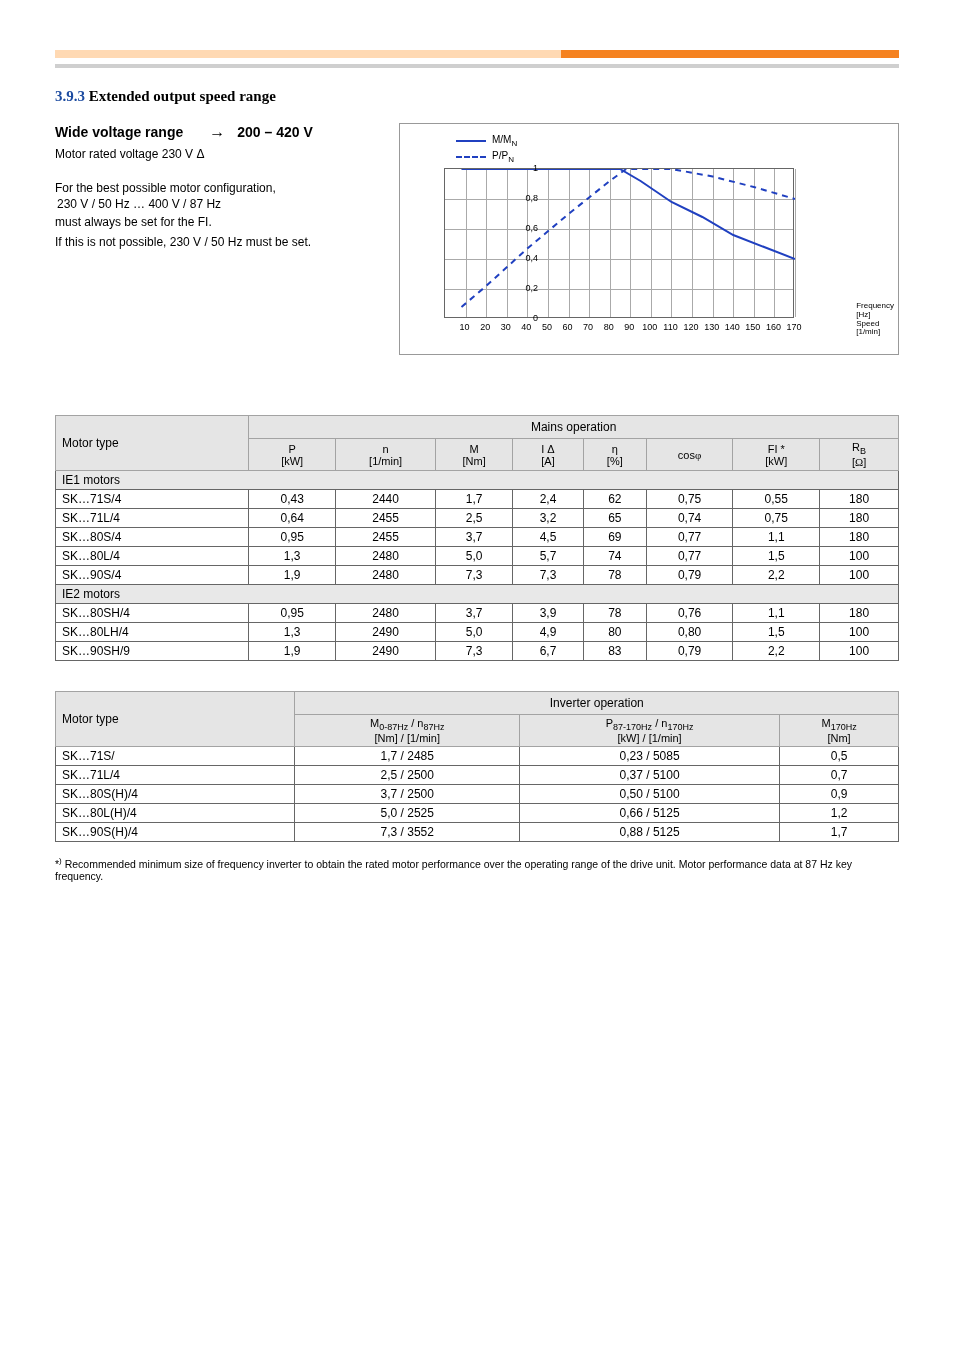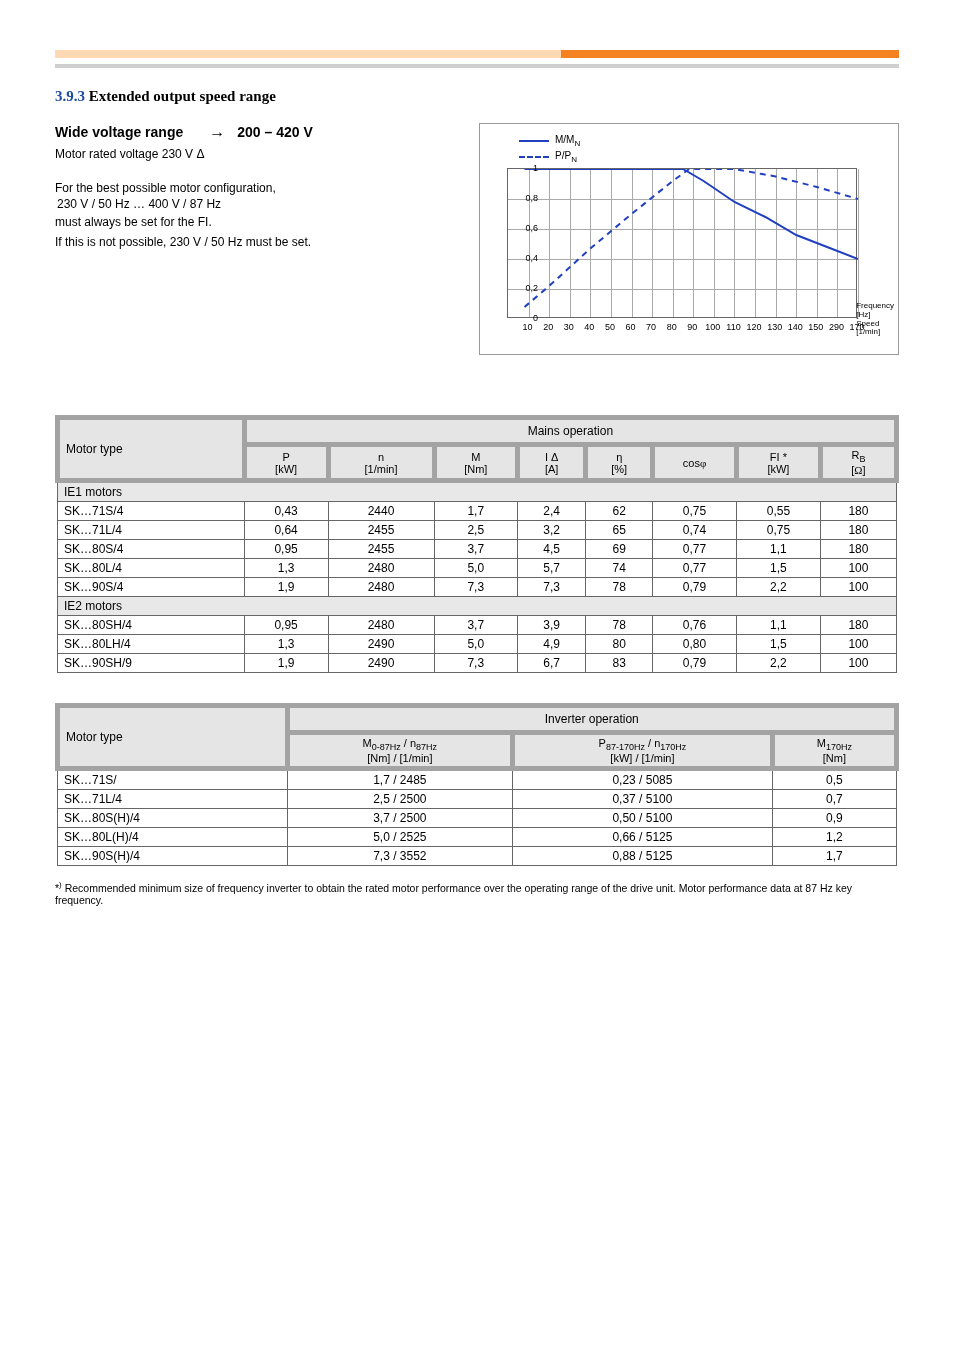--- a/index.html
+++ b/index.html
@@ -46,23 +46,23 @@
   .voltage-desc {
     font-size: 12px;
     margin-bottom: 20px;
   }
   .upper { display: flex; gap: 20px; }
   .left-col { flex: 1; }
   .config-label { margin-bottom: 2px; }
   .config-val { margin-bottom: 4px; margin-left: 2px; }
   .supply-line { margin-top: 6px; }
   .chart-panel {
-    width: 420px;
+    width: 500px;
     border: 1px solid #999;
-    padding: 10px 6px 8px 7px;
+    padding: 10px 6px 8px 24px;
     font-size: 10px;
     position: relative;
     margin-left: 8px;
   }
   .legend-row { display: flex; align-items: center; gap: 6px; margin-bottom: 2px; margin-left: 32px; }
   .legend-solid { width: 30px; height: 0; border-top: 2px solid #2040c0; }
   .legend-dash  { width: 30px; height: 0; border-top: 2px dashed #2040c0; }
   .legend-txt sub { font-size: 8px; }
   .chart-area { position: relative; margin-left: 20px; margin-top: 4px; }
   .grid {
@@ -82,21 +82,21 @@
     right: -2px;
     top: 134px;
     font-size: 8px;
     text-align: left;
     line-height: 1.1;
   }
 
   table { border-collapse: collapse; width: 100%; margin-top: 30px; font-size: 12px; }
   table.t1 { margin-top: 60px; }
   thead th {
-    border: 5px solid #a3a3a3;
+    border: 1px solid #a3a3a3;
     padding: 4px 6px;
     font-weight: normal;
     text-align: center;
   }
   thead th.lefth { text-align: left; padding-left: 6px; }
   thead tr.sub th { font-size: 11px; padding: 2px 4px; }
   thead .sym { font-family: 'Times New Roman', serif; }
   td {
     border: 1px solid #666;
     padding: 2px 6px;
@@ -195,21 +195,21 @@
           <div class="xtick" style="left: 123.529px;">60</div>
           <div class="xtick" style="left: 144.118px;">70</div>
           <div class="xtick" style="left: 164.706px;">80</div>
           <div class="xtick" style="left: 185.294px;">90</div>
           <div class="xtick" style="left: 205.882px;">100</div>
           <div class="xtick" style="left: 226.471px;">110</div>
           <div class="xtick" style="left: 247.059px;">120</div>
           <div class="xtick" style="left: 267.647px;">130</div>
           <div class="xtick" style="left: 288.235px;">140</div>
           <div class="xtick" style="left: 308.824px;">150</div>
-          <div class="xtick" style="left: 329.412px;">290</div>
+          <div class="xtick" style="left: 329.412px;">160</div>
           <div class="xtick" style="left: 350px;">170</div>
           <div class="ytick" style="top: 0px;">1</div>
           <div class="ytick" style="top: 30px;">0,8</div>
           <div class="ytick" style="top: 60px;">0,6</div>
           <div class="ytick" style="top: 90px;">0,4</div>
           <div class="ytick" style="top: 120px;">0,2</div>
           <div class="ytick" style="top: 150px;">0</div>
         </div>
       <div style="height:28px"></div>
     </div>

